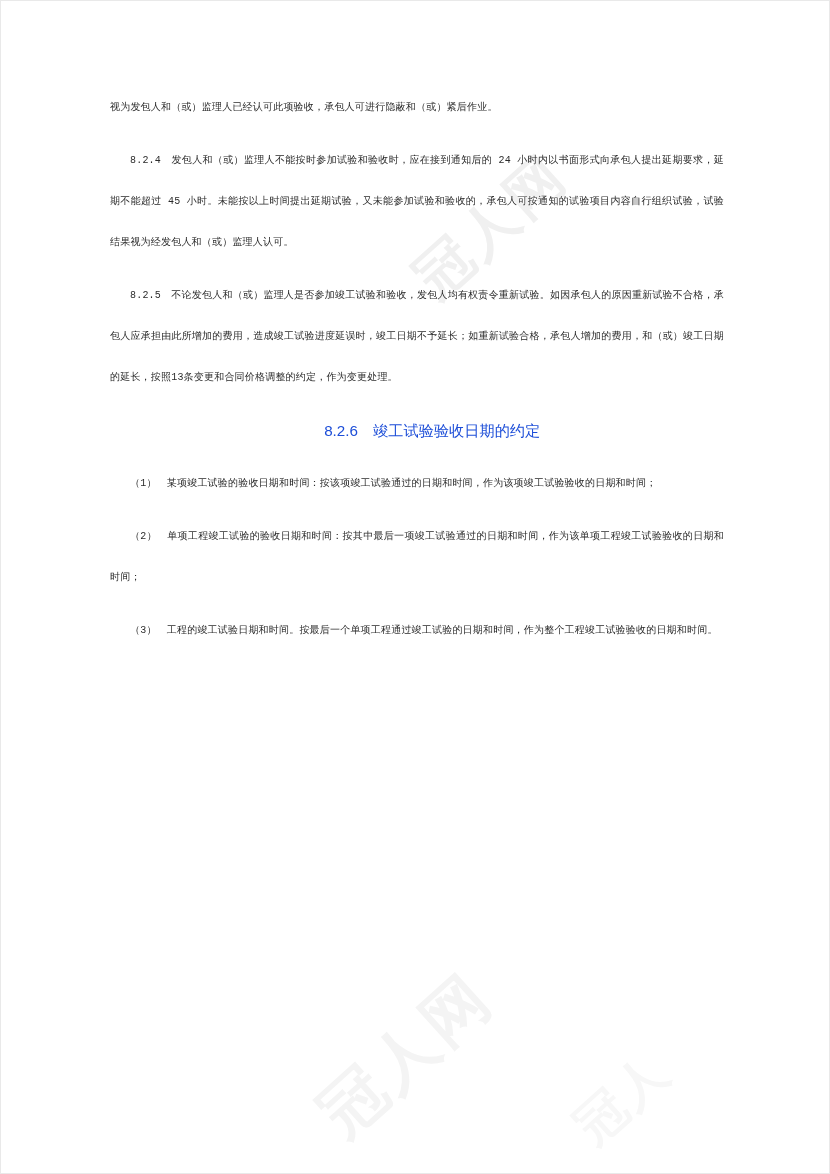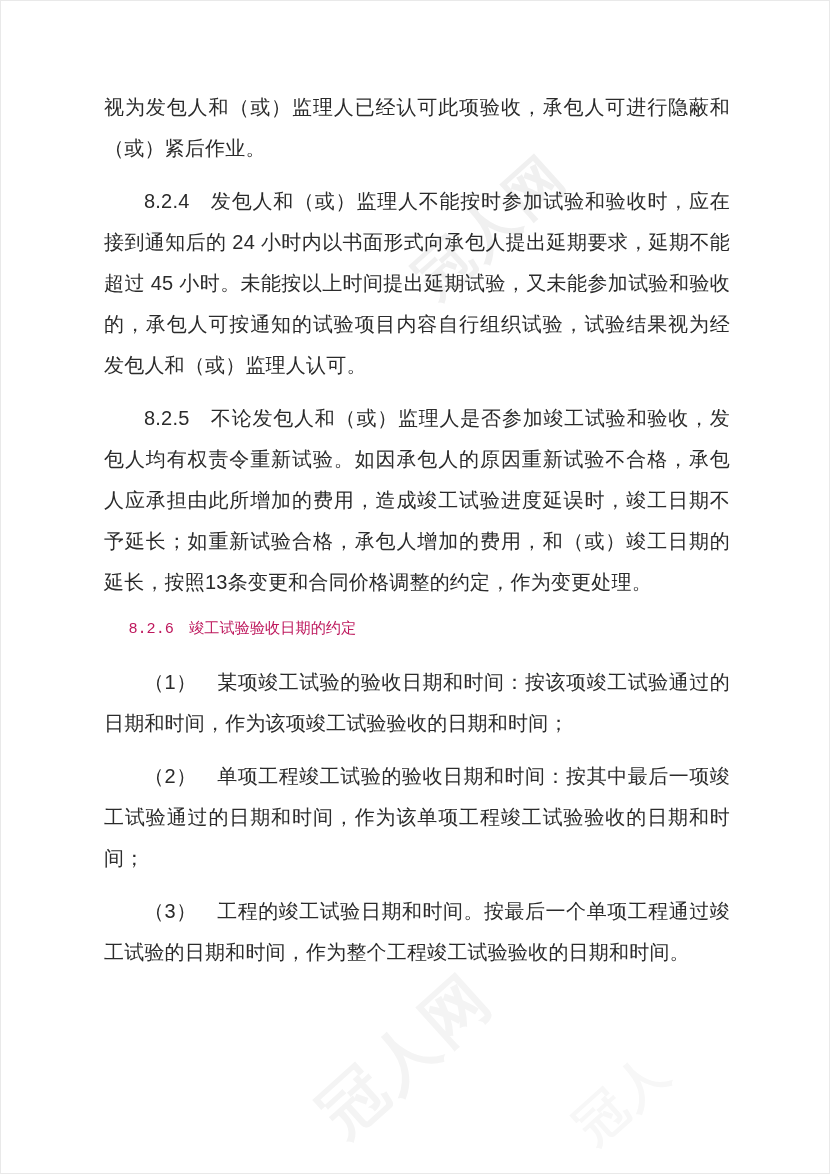--- a/index.html
+++ b/index.html
@@ -75,42 +75,43 @@
   #body-text {
     position: absolute;
     left: 97px;
     top: 86px;
     width: 638px;
     z-index: 2;
   }
 
   .para {
     color: #2b2b2b;
-    font-size: 20px;
+    font-size: 10px;
     line-height: 41px;
     text-align: justify;
     text-justify: inter-ideograph;
-    margin: 6px;
+    margin: 12px;
     letter-spacing: 0.2px;
-    font-family: Liberation Sans, sans-serif;
+    font-family: Liberation Mono, monospace;
   }
   .indent2 { text-indent: 2em; }
   .indent0 { text-indent: 0; }
 
   .gap-sm { margin-top: 0px; }
   .gap-md { margin-top: 12px; }
   .gap-lg { margin-top: 26px; }
 
   .heading {
-    color: #be185d;
+    color: #1d4ed8;
     font-size: 15.2px;
     line-height: 41px;
     margin: 0;
     text-indent: 2em;
-    font-family: Liberation Mono, monospace;
+    font-family: Liberation Sans, sans-serif;
+    text-align: center;
   }
 </style>
 </head>
 <body>
 
 <div id="page">
 
   <div id="watermark-layer">
     <div class="wm wm-a">冠人网</div>
     <div class="wm wm-b">冠人网</div>

